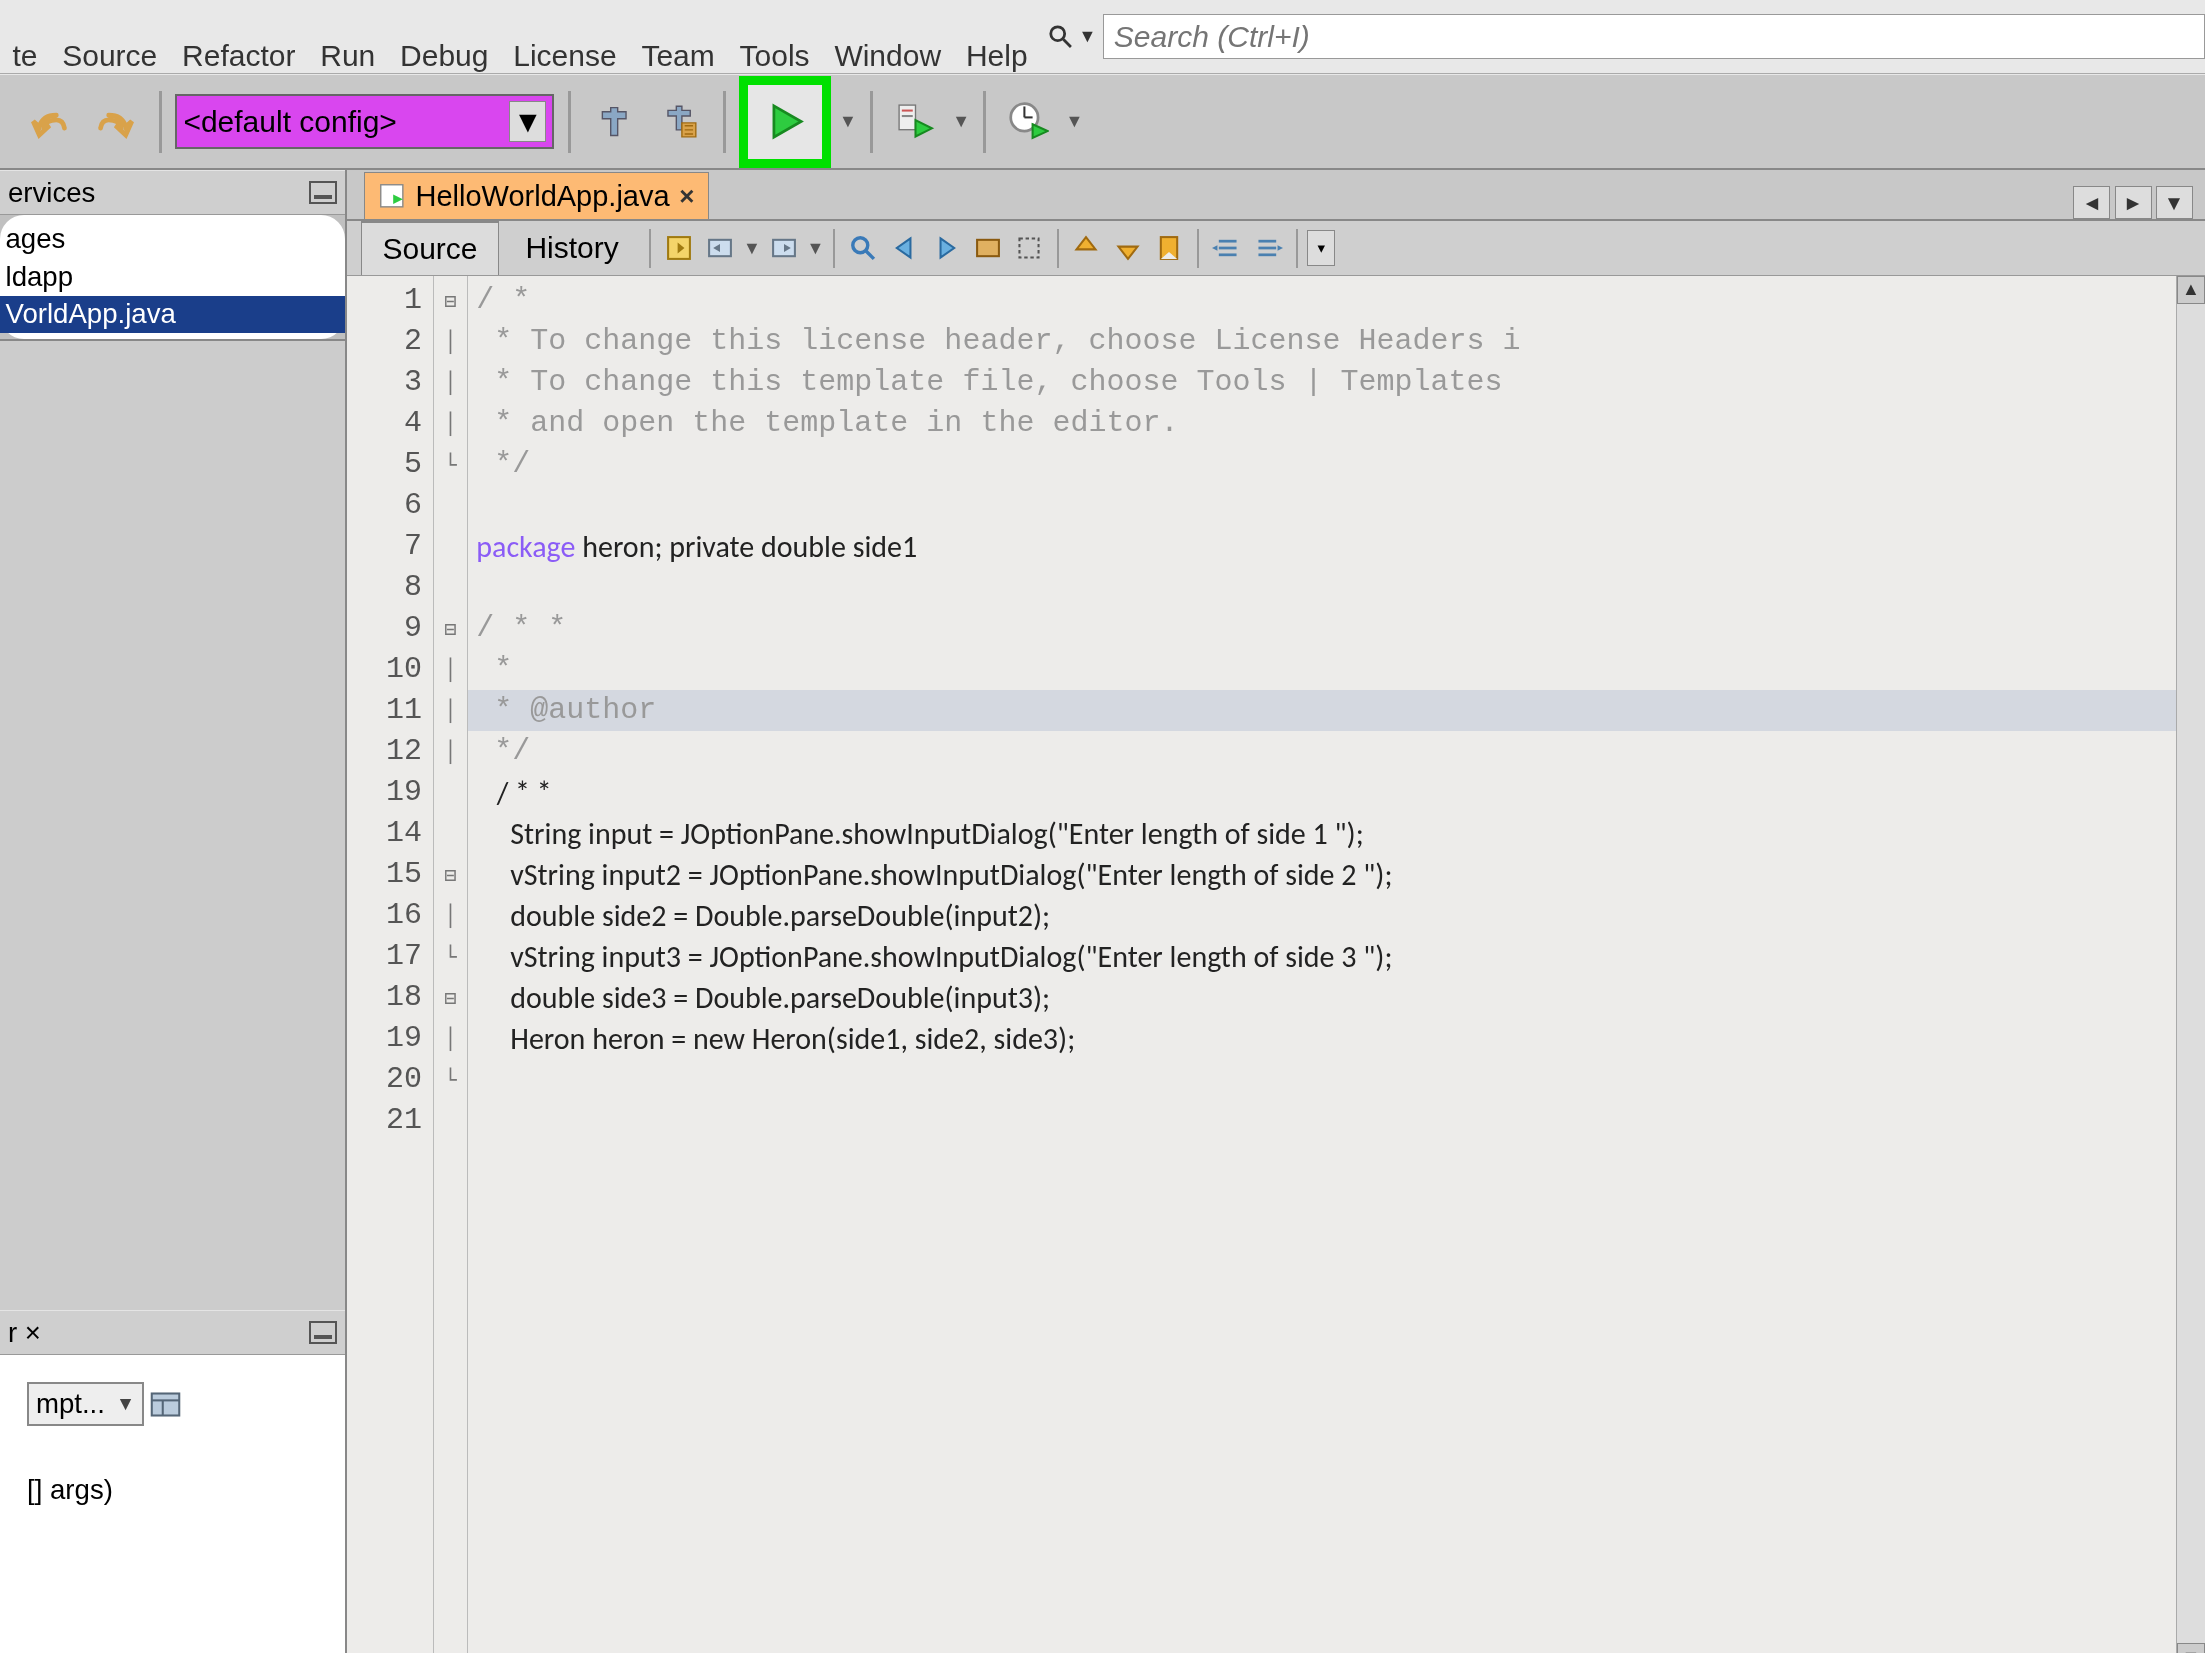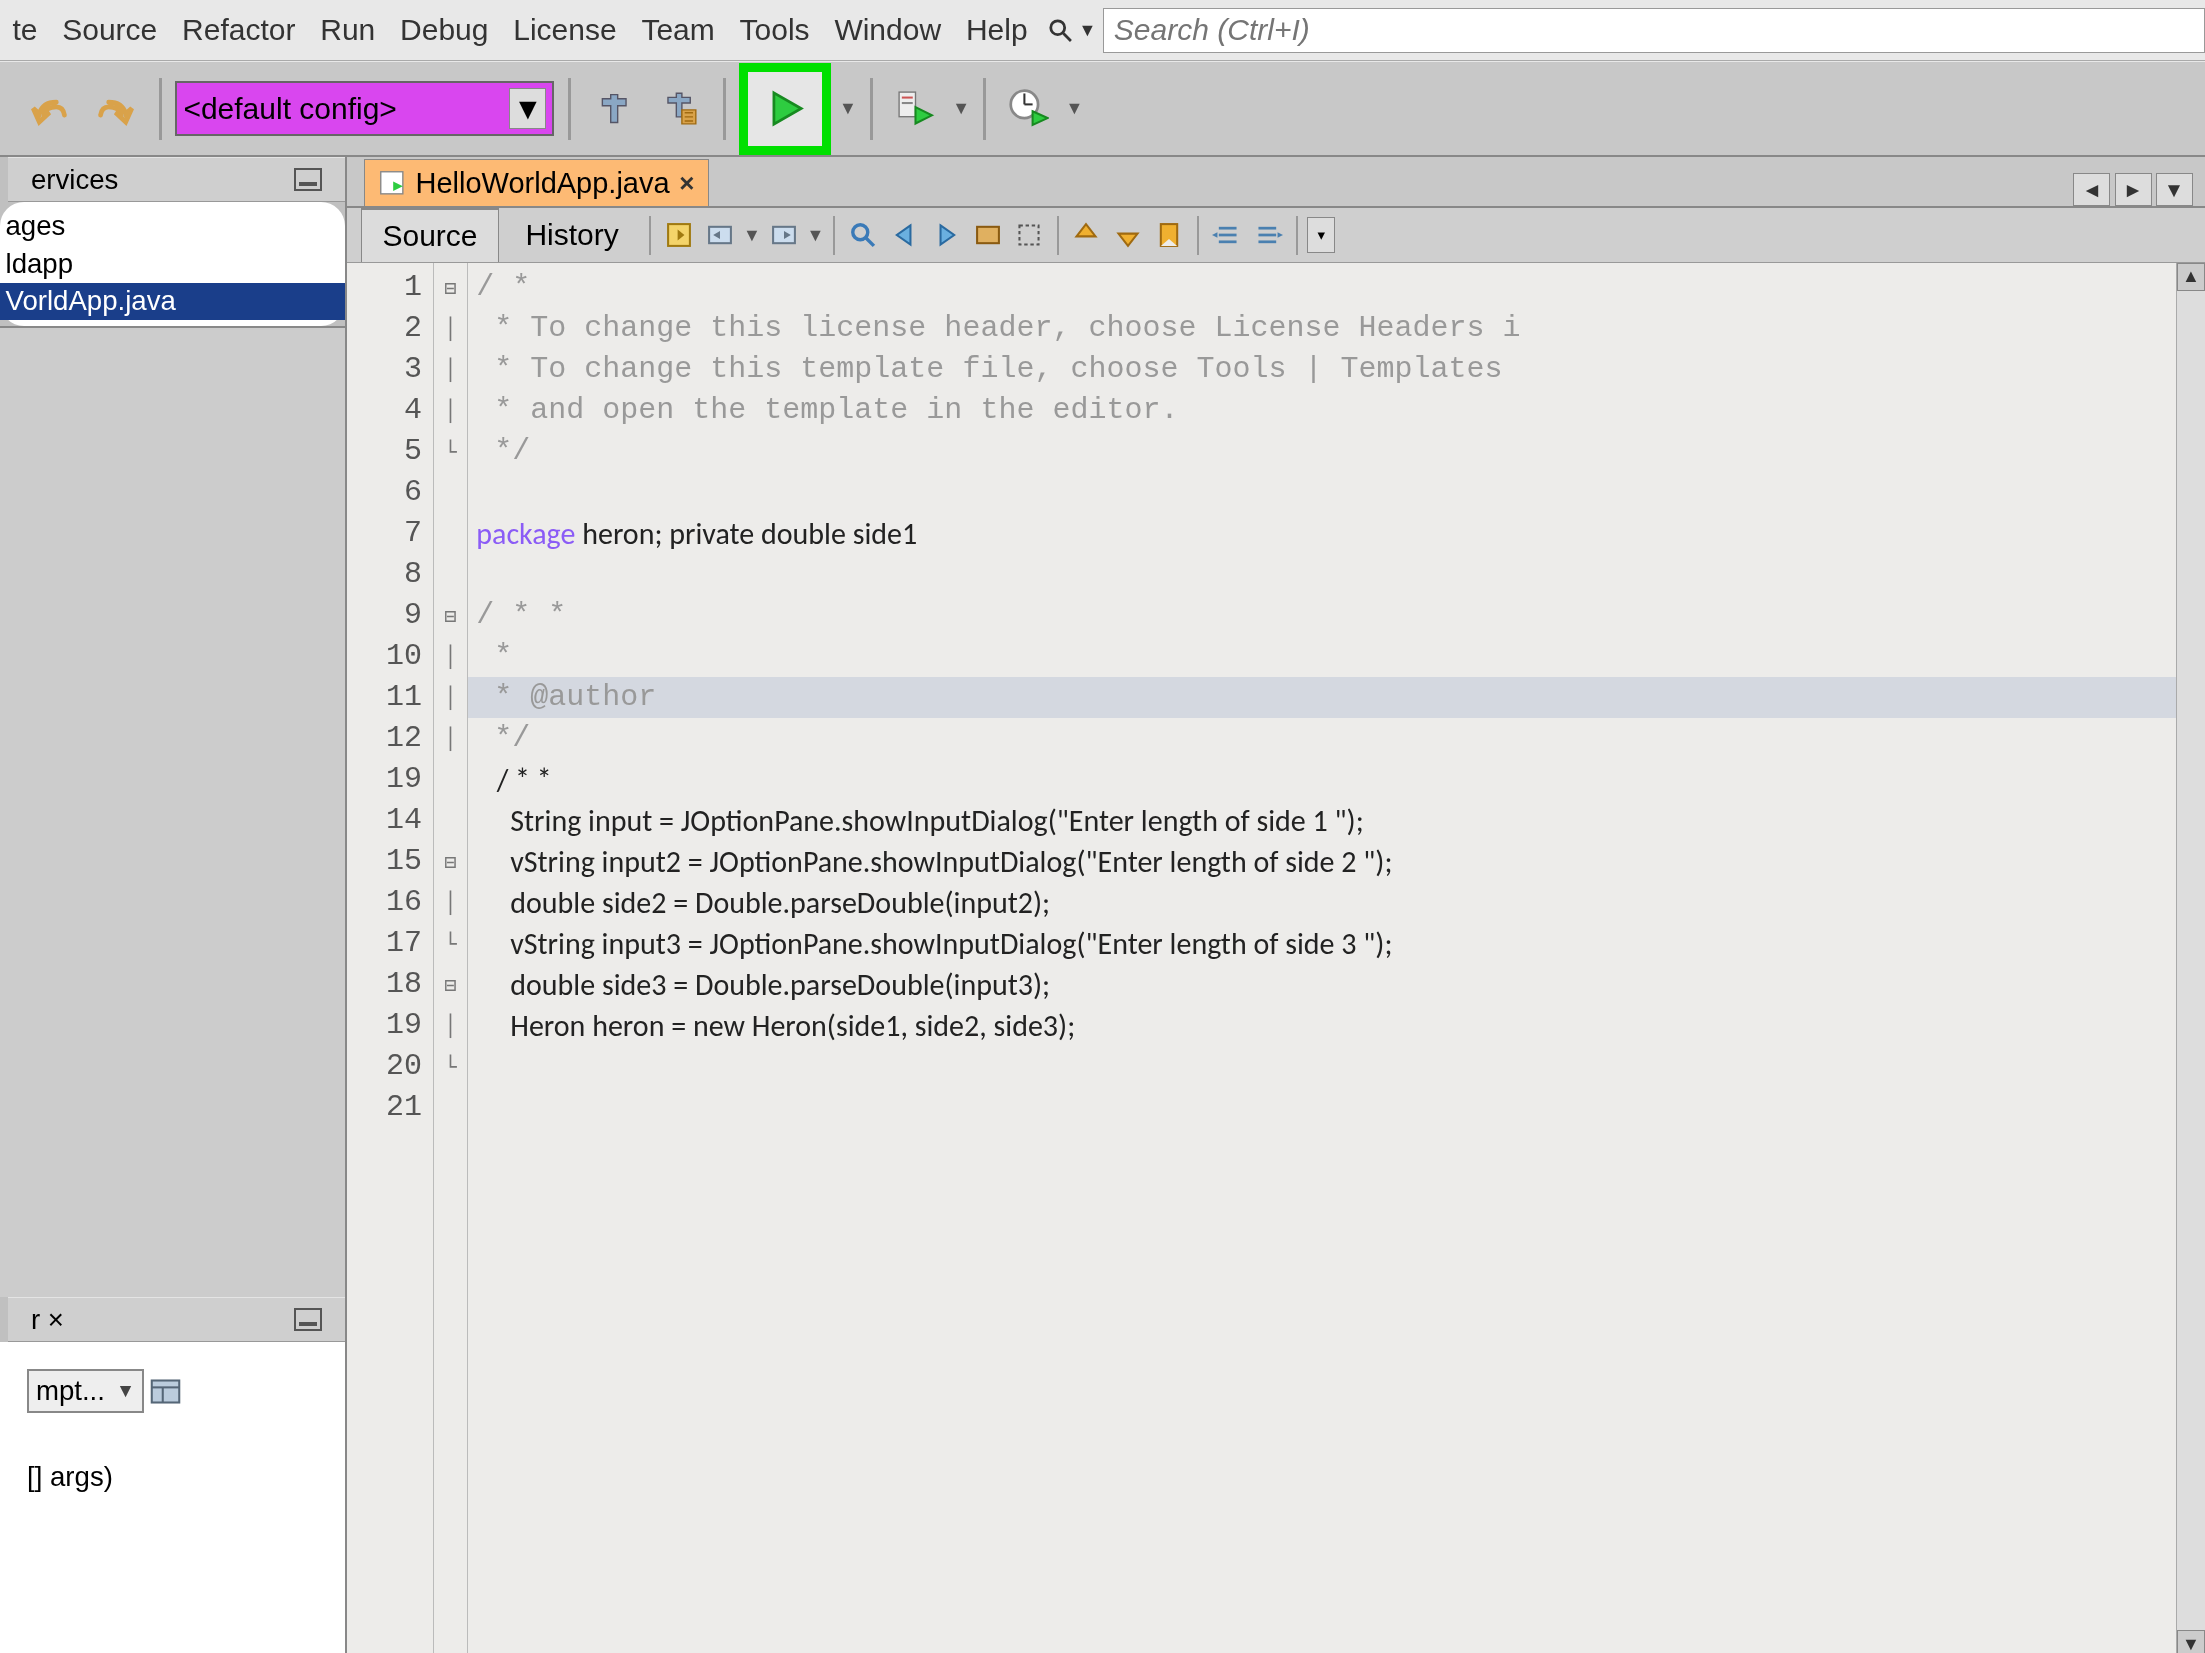--- a/index.html
+++ b/index.html
@@ -6,23 +6,23 @@
 body {
   font-family: "Segoe UI", Tahoma, sans-serif;
   background: #c0c0c0;
   width: 2205px;
   height: 1654px;
   overflow: hidden;
   transform-origin: top left;
 }
 .menubar {
   display: flex;
-  align-items: center;
+  align-items: flex-end;
   background: #e8e8e8;
-  height: 61px;
+  height: 74px;
   font-size: 30px;
   color: #333;
   border-bottom: 1.4px solid #aaa;
 }
 .menubar .menu-item { padding: 0 12.4px; cursor: default; }
 .search-wrap {
   display: flex;
   align-items: center;
   margin-left: 6.9px;
   flex: 1;
@@ -93,23 +93,22 @@
   border-right: 2.8px solid #888;
 }
 .panel-header {
   height: 45px;
   background: #cfcfcf;
   border-bottom: 1.4px solid #999;
   border-top: 1.4px solid #e4e4e4;
   display: flex;
   align-items: center;
   justify-content: space-between;
-  padding: 0 23px;
+  padding: 0 8px;
   font-size: 27.6px;
-  margin-left: 8px;
 }
 .panel-header .min-icon {
   width: 27.6px; height: 23.4px; border: 2.1px solid #555; position: relative;
 }
 .panel-header .min-icon:after {
   content: ""; position: absolute; bottom: 2.8px; left: 2.8px; right: 2.8px; height: 4.1px; background: #555;
 }
 .tree {
   background: #fff;
   flex: 0 0 auto;

